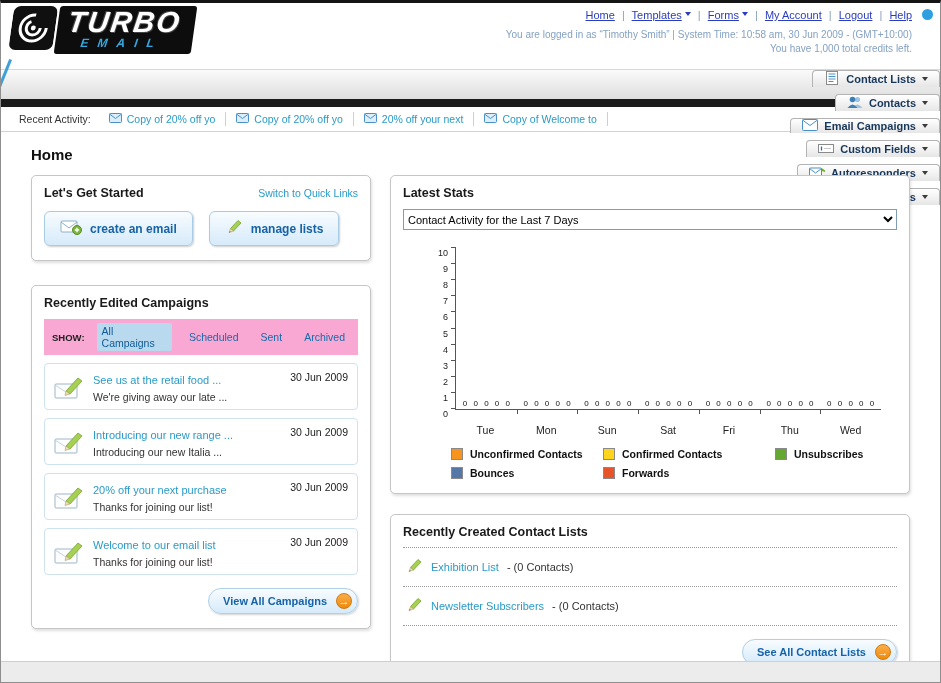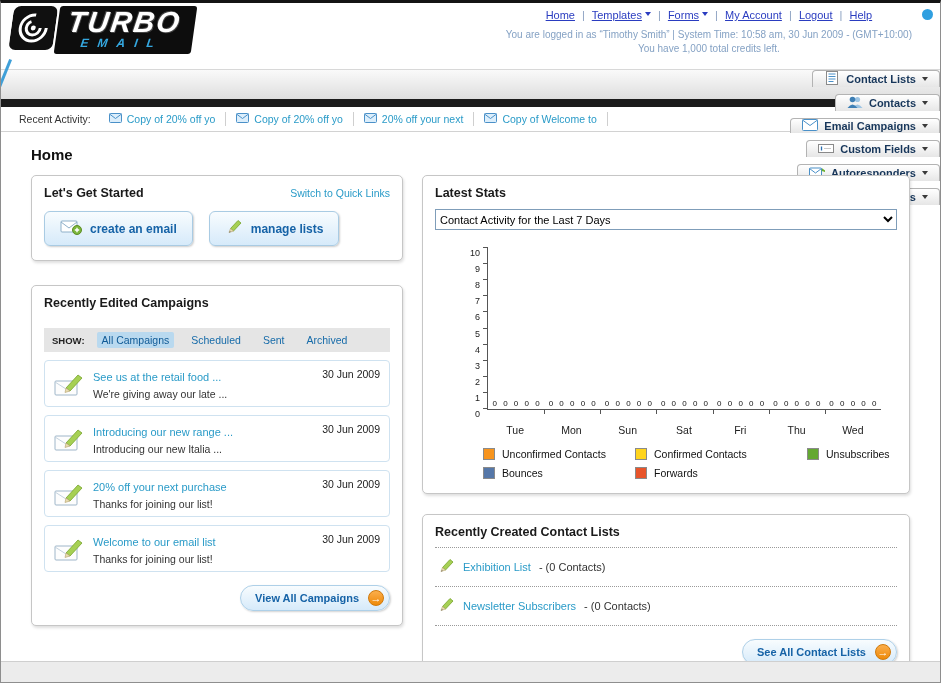--- a/index.html
+++ b/index.html
@@ -15,21 +15,21 @@
   .logo-text { background:#0d0d0d; padding:1px 14px 4px 10px; border-radius:3px; }
   .logo-turbo { font-size:29px; line-height:30px; font-weight:bold; font-style:italic;
                 color:#fff; letter-spacing:2px;
                 text-shadow:-1px -1px 0 #444, 1px 1px 0 #444; }
   .logo-email { margin-top:-1px; text-align:center; color:#35a8e0; font-weight:bold;
                 font-style:italic; font-size:12px; letter-spacing:9px; }
   .logo-tail { position:absolute; left:11px; top:57px; width:50px; height:3px;
                background:#3f9fd8; transform:rotate(112deg); transform-origin:0 0; }
   .brand-dot { position:absolute; top:6px; right:7px; width:11px; height:11px;
                border-radius:50%; background:#2f9fe0; }
-  .top-right { position:absolute; top:6px; right:28px; text-align:center; }
+  .top-right { position:absolute; top:6px; right:28px; text-align:right; }
   .top-links { font-size:11px; color:#8aa0c0; }
   .top-links a { color:#2a3cc0; text-decoration:underline; cursor:pointer; }
   .sep { color:#8aa0c0; margin:0 4px; font-size:11px; }
   .chev { display:inline-block; width:0; height:0; border:3px solid transparent;
           border-top:4px solid #2a3cc0; margin-left:3px; }
   .login-info { margin-top:8px; font-size:10px; color:#85a2c4; }
   .credits-info { margin-top:3px; font-size:10px; color:#85a2c4; }
 
   
   .tabbar { height:30px; background:linear-gradient(#fafafa,#dedede);
@@ -48,39 +48,39 @@
               border-bottom:1px solid #d2d2d2; font-size:10.5px; background:#fff; }
   .activity-label { color:#333; margin-right:8px; }
   .activity-item { display:flex; align-items:center; gap:5px; padding:0 10px;
                    border-right:1px solid #cfcfcf; height:14px; }
   .activity-item a { color:#2a9bc8; text-decoration:none; cursor:pointer; white-space:nowrap; }
 
   
   .content { padding:10px 30px 0 30px; }
   .page-title { font-size:15px; font-weight:bold; color:#111; margin:4px 0 12px; }
   .cols { display:flex; gap:19px; align-items:flex-start; }
-  .col-left { width:372px; flex:none; }
+  .col-left { width:340px; flex:none; }
   .col-right { flex:1; }
   .panel { background:#fff; border:1px solid #c6c6c6; border-radius:5px;
            box-shadow:1px 2px 3px rgba(0,0,0,.13); padding:10px 12px 14px; }
   .panel-title { font-size:12.5px; font-weight:bold; color:#1a1a1a; }
   .teal-link { color:#2a9bc8; text-decoration:none; cursor:pointer; }
 
   
   .gs-head { display:flex; justify-content:space-between; align-items:baseline; }
   .gs-switch { font-size:10.5px; color:#2a9bc8; text-decoration:none; cursor:pointer; }
   .gs-buttons { display:flex; gap:16px; margin-top:11px; }
   .soft-btn { display:flex; align-items:center; gap:8px; padding:6px 15px;
               background:linear-gradient(#f8fcfe,#d6eafa); border:1px solid #a9cbe3;
               border-radius:6px; box-shadow:1px 1px 2px rgba(0,0,0,.2); cursor:pointer;
               font-size:12px; font-weight:bold; color:#1663a7; }
 
   
   .camp-panel { margin-top:24px; }
-  .show-bar { margin-top:18px; background:#e5e5e5; display:flex; align-items:center;
+  .show-bar { margin-top:9px; background:#f9a8d4; display:flex; align-items:center;
               gap:12px; padding:4px 8px; font-size:10.5px; }
   .show-label { font-size:9.5px; font-weight:bold; color:#222; }
   .show-tab { color:#166ba9; cursor:pointer; text-decoration:none; padding:2px 5px; }
   .show-tab.active { background:#b9d9ef; border-radius:2px; color:#0f5a96; }
   .campaign-item { position:relative; margin-top:8px; border:1px solid #cfe2f0;
                    border-radius:4px; padding:6px 9px; display:flex; gap:9px;
                    align-items:flex-end; min-height:44px; }
   .campaign-text a { font-size:11px; }
   .campaign-sub { font-size:10.5px; color:#333; margin-top:3px; }
   .campaign-date { position:absolute; right:9px; top:7px; font-size:10.5px; color:#222; }
@@ -107,21 +107,21 @@
   .chart-groups { position:absolute; left:0; right:0; top:0; bottom:0; display:flex; }
   .chart-group { flex:1; position:relative; }
   .chart-values { position:absolute; bottom:1px; width:100%; text-align:center;
                   font-size:8px; color:#111; word-spacing:4px; }
   .chart-xtick { position:absolute; left:0; bottom:-5px; width:1px; height:5px; background:#555; }
   .chart-x-labels { position:absolute; left:52px; right:16px; bottom:0; height:18px;
                     display:flex; align-items:flex-end; }
   .chart-xlabel { flex:1; text-align:center; font-size:10.5px; color:#222; }
   .legend { display:grid; grid-template-columns:152px 172px 1fr; row-gap:7px;
             margin:12px 0 0 48px; }
-  .legend-item { display:flex; align-items:center; gap:7px; }
+  .legend-item { display:flex; align-items:center; gap:7px;font-weight:bold; }
   .legend-swatch { width:12px; height:12px; border:1px solid #8a8a8a; flex:none; }
   .legend-item span:last-child { font-size:10.5px; color:#111; }
 
   
   .lists-panel { margin-top:20px; }
   .lists { margin-top:8px; border-top:1px dotted #9a9a9a; }
   .list-item { display:flex; align-items:center; gap:8px; padding:9px 2px;
                border-bottom:1px dotted #9a9a9a; font-size:11px; }
   .list-detail { color:#333; }
 

